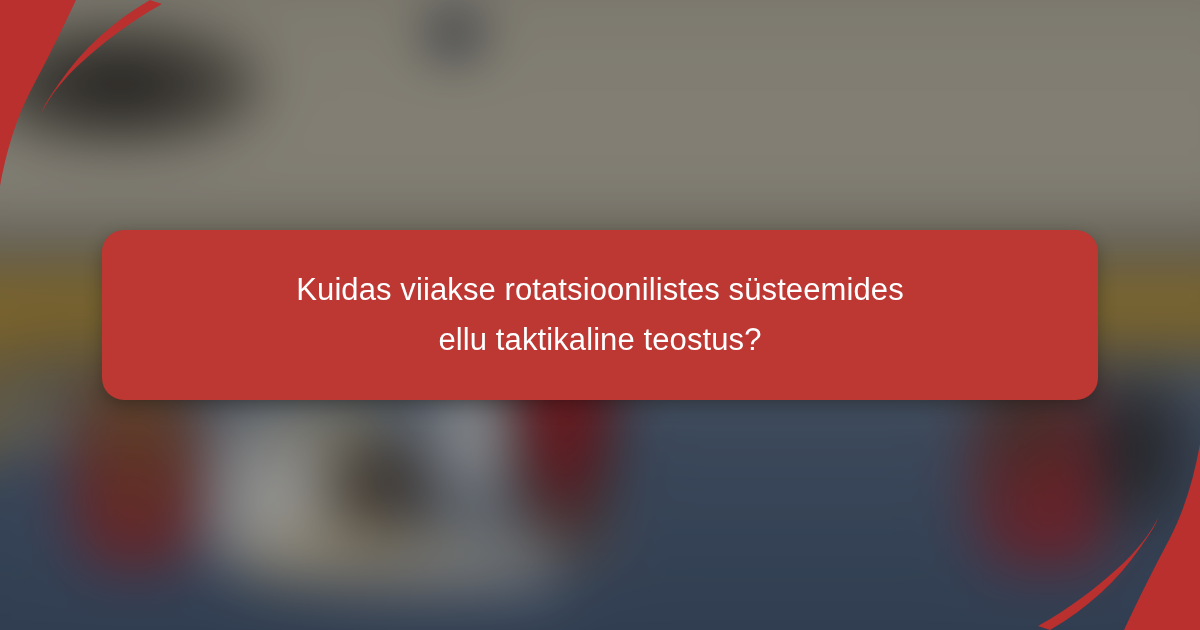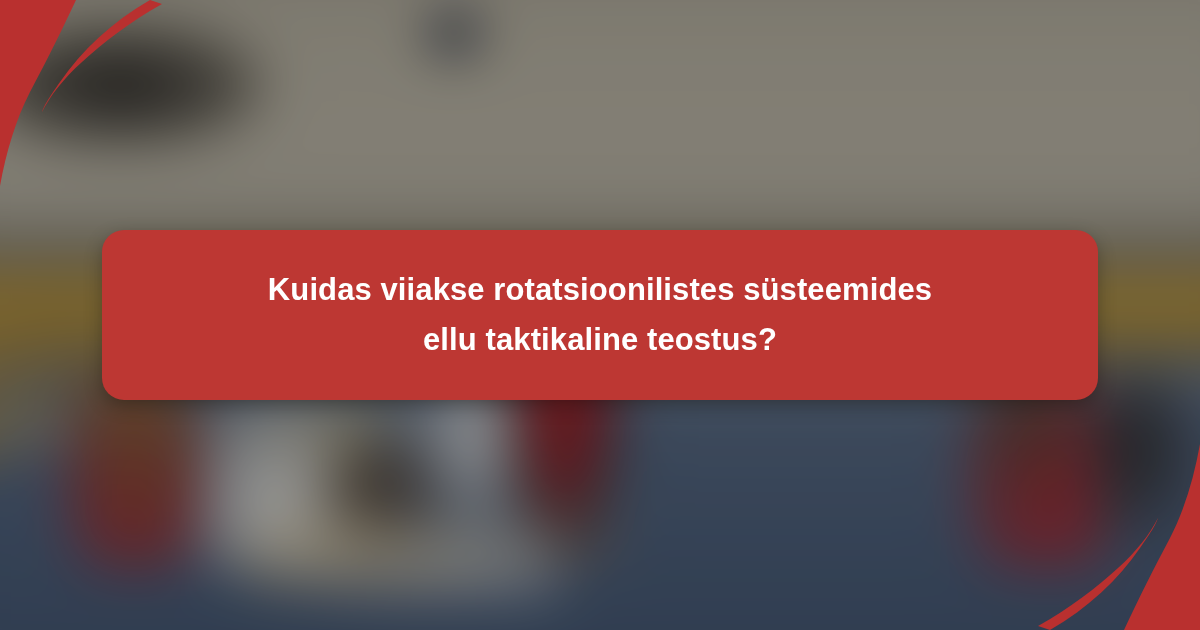--- a/index.html
+++ b/index.html
@@ -158,21 +158,21 @@
     display: flex;
     align-items: center;
     justify-content: center;
     box-sizing: border-box;
     padding: 0 54px;
   }
   .card-title {
     margin: 0;
     color: #ffffff;
     font-size: 31px;
-    font-weight: 700;
+    font-weight: 400;
     line-height: 1.62;
     text-align: center;
     letter-spacing: .1px;
     white-space: pre-line;
   }
 </style>
 </head>
 <body>
 
 <div id="stage">

